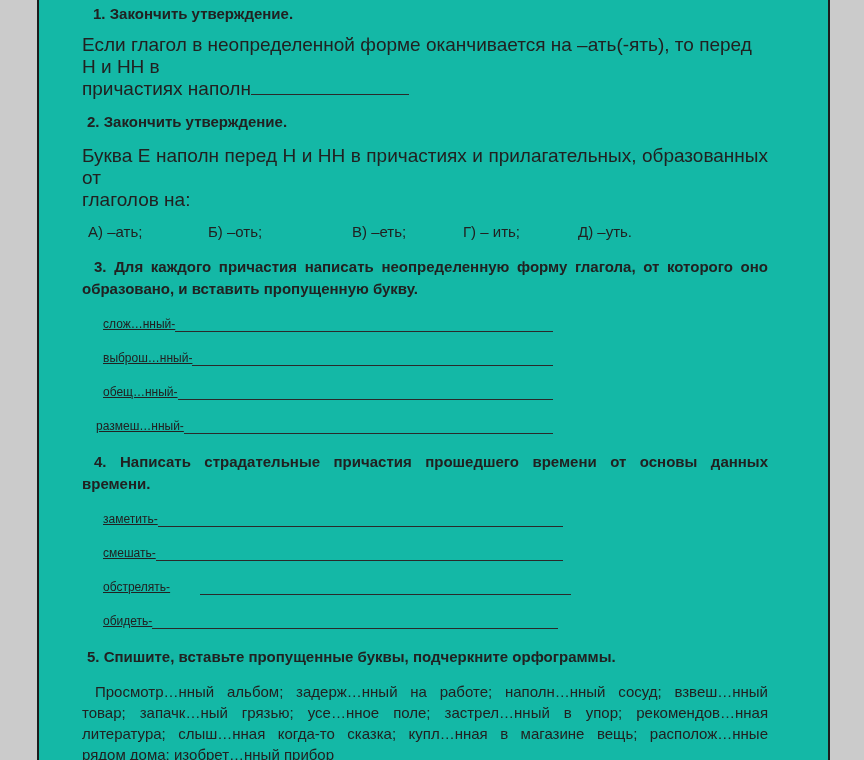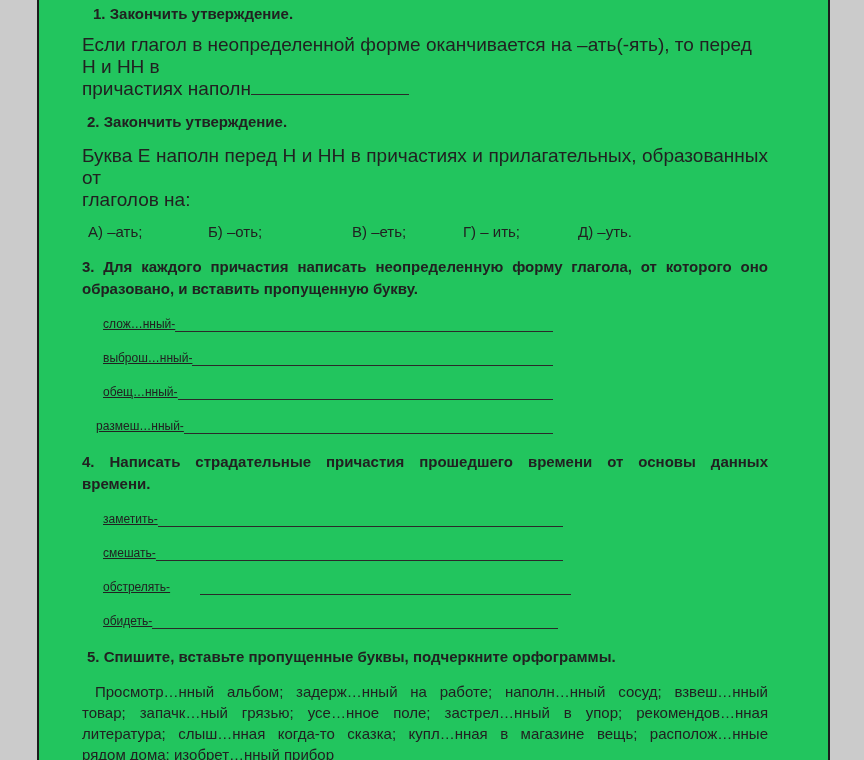--- a/index.html
+++ b/index.html
@@ -7,42 +7,42 @@
     width:864px;height:760px;
     background:#cbcbcb;
     font-family:"Liberation Sans","DejaVu Sans",sans-serif;
     color:#212121;
     position:relative;
     overflow:hidden;
   }
   .paper{
     position:absolute;left:37px;top:0;
     width:793px;height:760px;
-    background:#22c55e;
+    background:#14b8a6;
     border-left:2px solid #1c1c1c;
     border-right:2px solid #1c1c1c;
     box-sizing:border-box;
     padding:3px 60px 0 43px;
   }
   .q-heading{
     font-weight:bold;
     font-size:15px;line-height:22px;
     white-space:nowrap;
   }
   .q-heading.wrap{white-space:normal;}
   .body-line{
     font-size:19px;line-height:22px;
   }
   .jline{
     text-align:justify;
     text-align-last:justify;
   }
   .mt9{margin-top:9px;}  .mt10{margin-top:10px;}  .mt11{margin-top:11px;}
   .mt12{margin-top:12px;} .mt13{margin-top:13px;} .mt14{margin-top:14px;}
-  .ind11{margin-left:11px;} .ind5{margin-left:5px;} .ind2{margin-left:0;}
+  .ind11{margin-left:11px;} .ind5{margin-left:5px;} .ind2{margin-left:12px;}
   .indent13{text-indent:13px;}
   .blank-inline{
     display:inline-block;
     width:158px;
     border-bottom:1.5px solid #2a2a2a;
     height:14px;
     vertical-align:baseline;
   }
   .options-row{
     display:flex;

